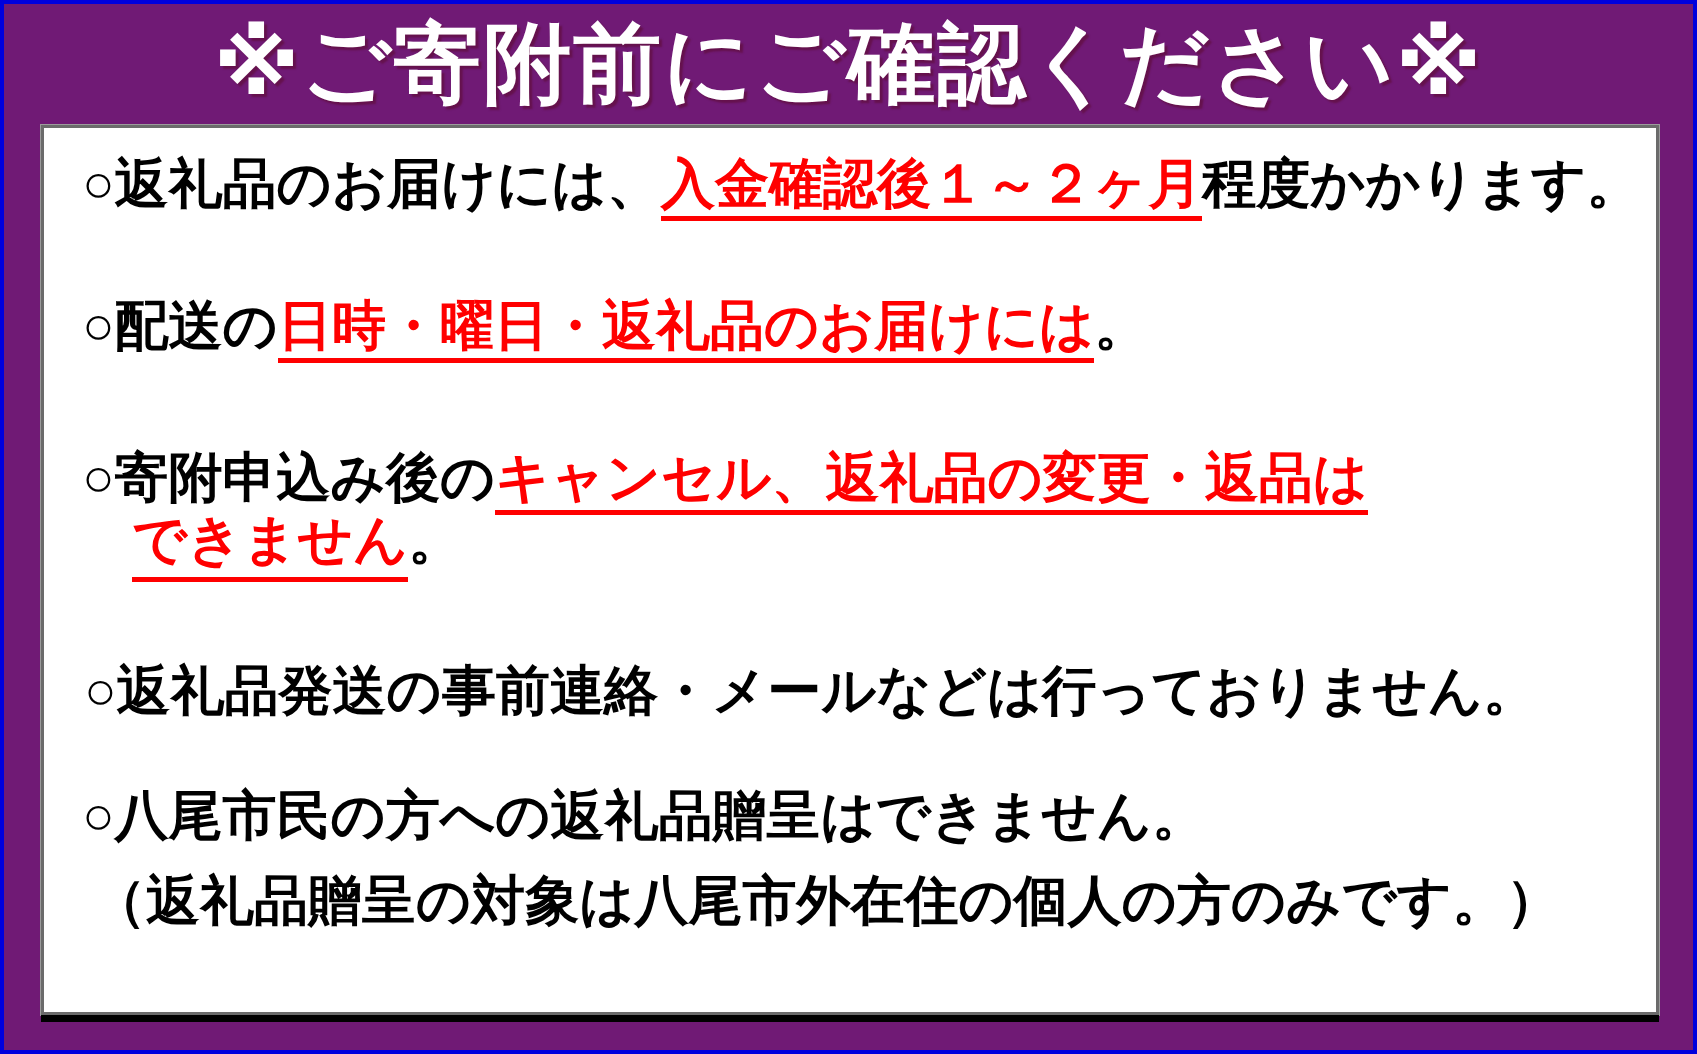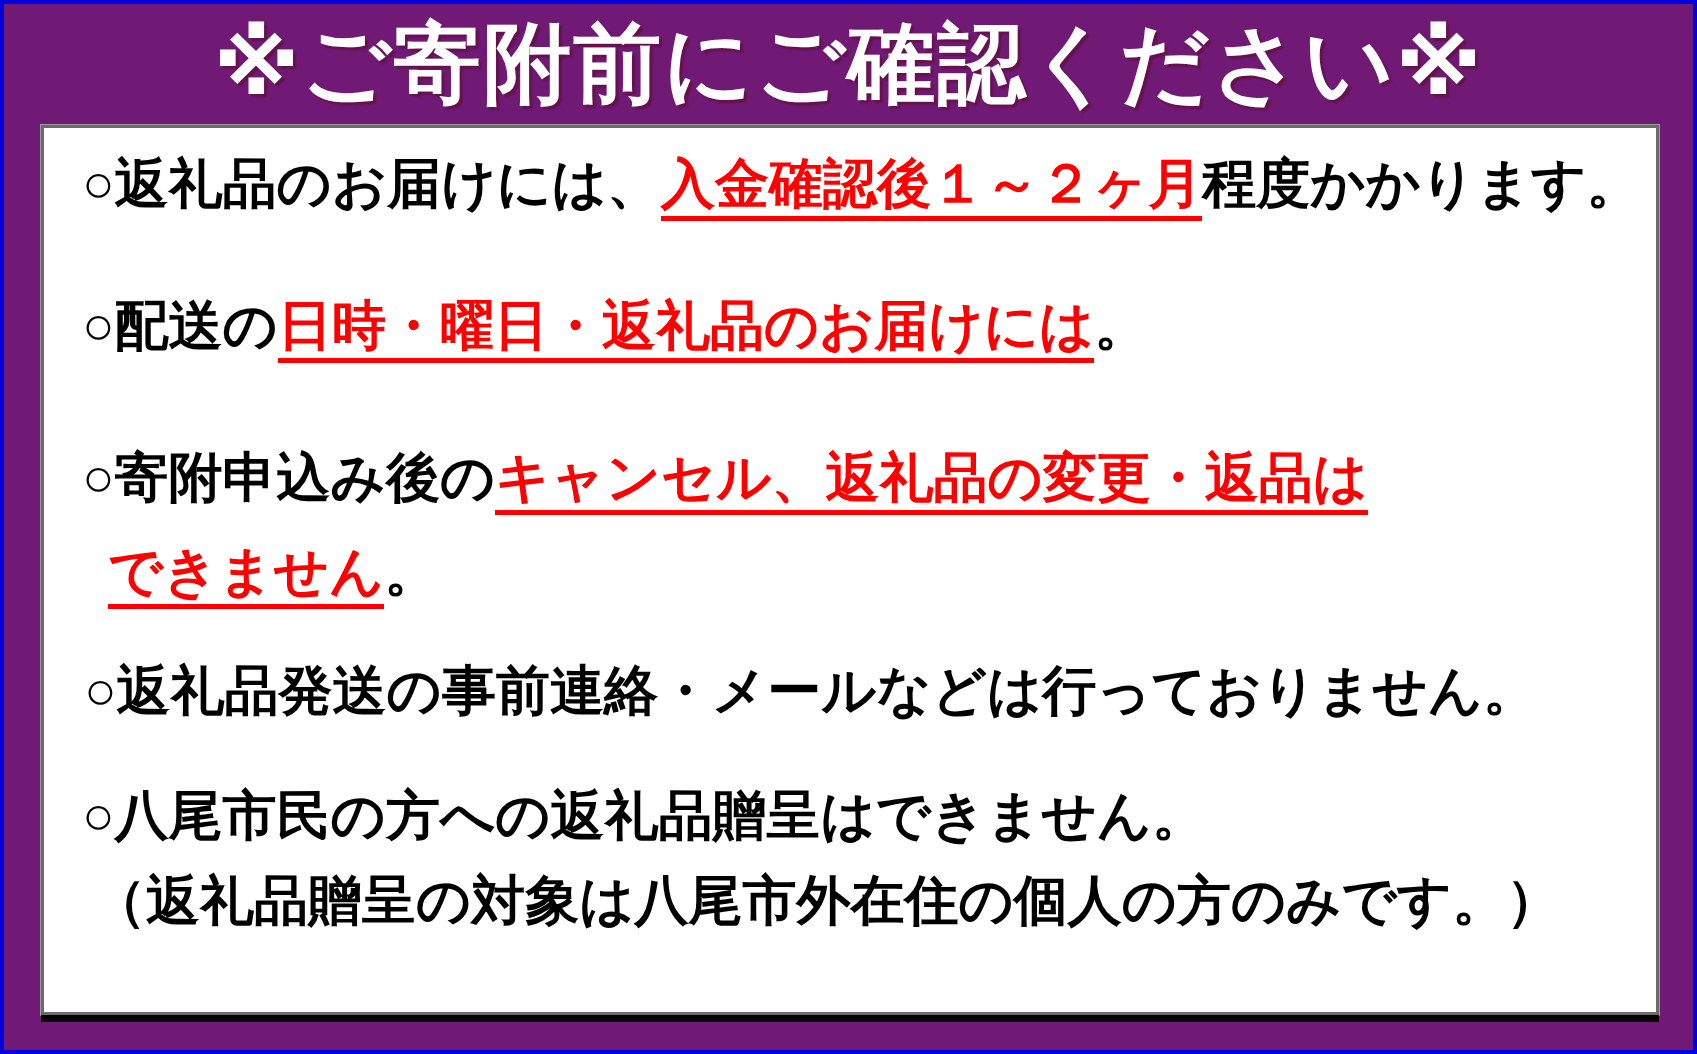--- a/index.html
+++ b/index.html
@@ -52,21 +52,21 @@
     padding-left: 38px;
     font-size: 54px;
     font-weight: 700;
     color: #000000;
     white-space: nowrap;
     letter-spacing: 0px;
   }
   .line-0 { top:  20px; }
   .line-1 { top: 162px; }
   .line-2 { top: 314px; }
-  .line-3 { top: 408px; padding-left: 64px; }
+  .line-3 { top: 376px; padding-left: 88px; font-family: Liberation Mono, monospace; }
   .line-4 { top: 527px; padding-left: 40px; }
   .line-5 { top: 652px; }
   .line-6 { top: 737px; padding-left: 48px; }
   .seg-black {
     color: #000000;
   }
   .seg-red-underline {
     color: #ff0000;
     border-bottom: 5px solid #ff0000;
     padding-bottom: 3px;

